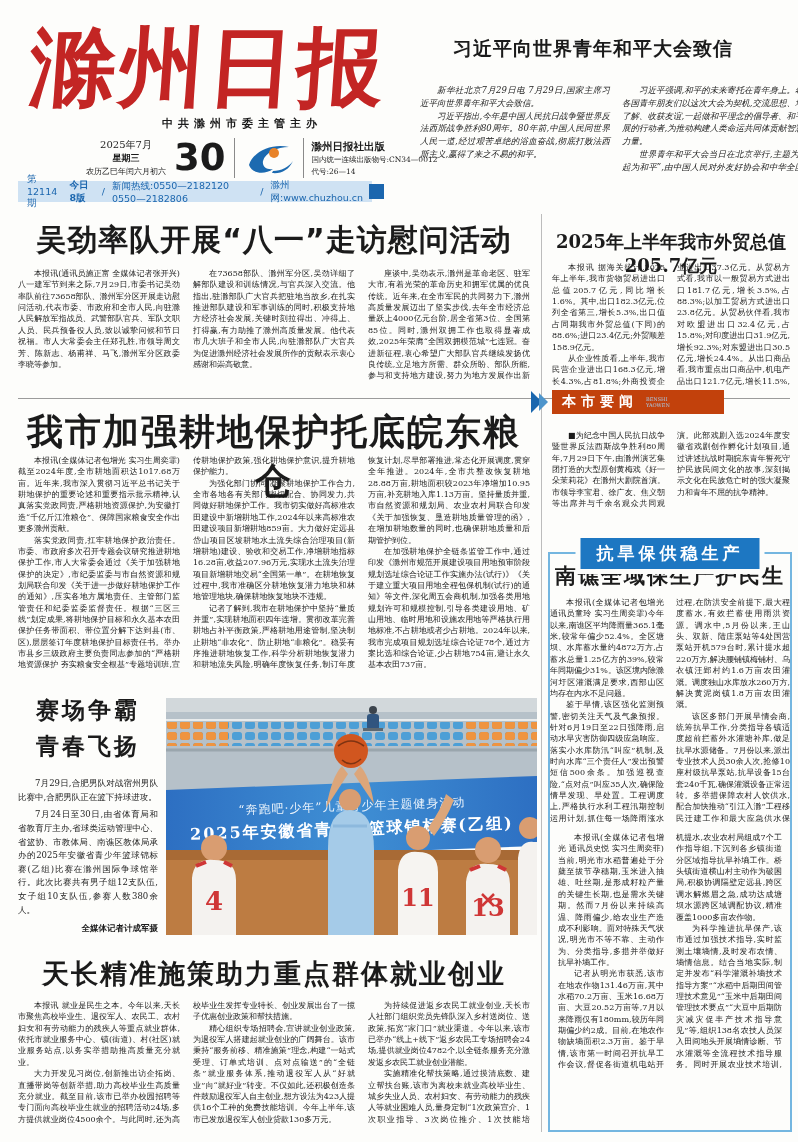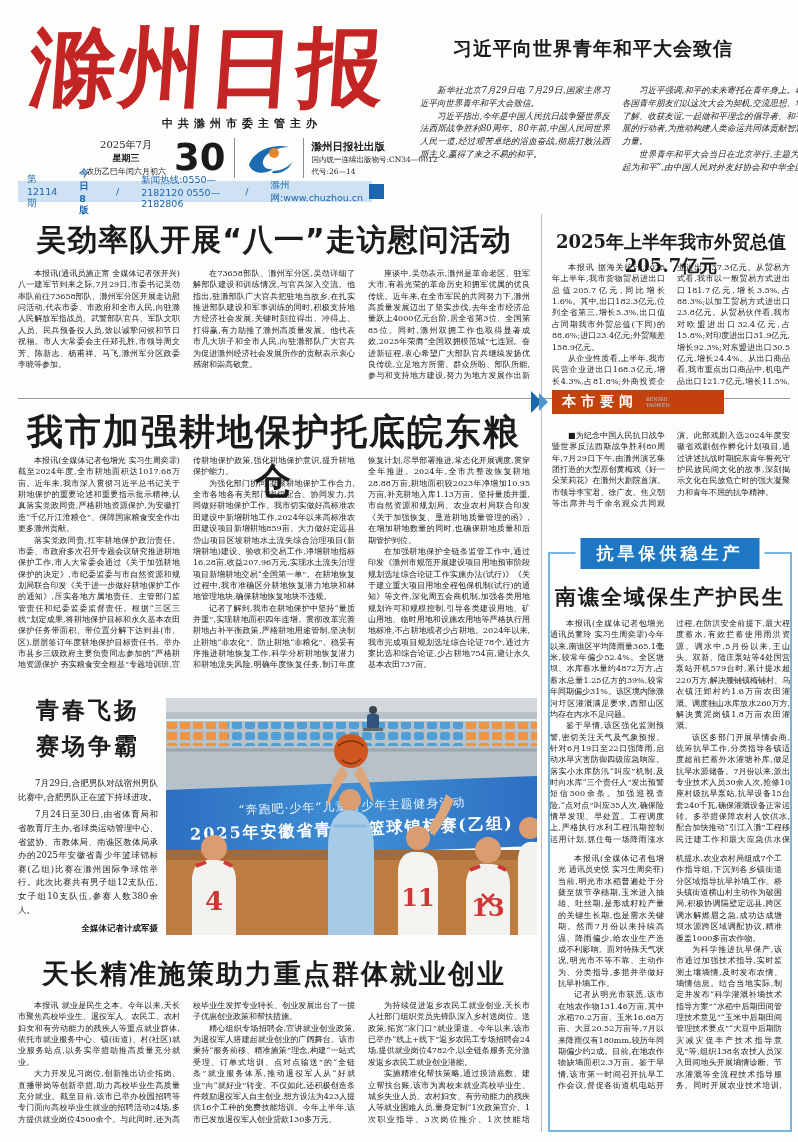--- a/index.html
+++ b/index.html
@@ -14,21 +14,21 @@
   .cols3{column-count:3;column-gap:13px;overflow:hidden;}
   .sans{font-family:"DejaVu Sans","Liberation Sans",sans-serif;}
   .hl{font-weight:bold;text-align:center;}
   .masthead-title{font-size:86px;line-height:1.05;font-weight:bold;color:#c32524;
                   letter-spacing:3px;transform:skewX(-4deg);}
   .masthead-sub{font-size:11px;font-weight:bold;letter-spacing:5px;}
   .dateblock{display:flex;align-items:center;gap:8px;}
   .dcol{text-align:center;line-height:1.5;}
   .vr{width:0;border-left:1px solid #8a8a8a;height:40px;}
   .infobar{background:#cfe2f3;color:#1b66ae;font-size:9.5px;display:flex;align-items:center;
-           gap:22px;padding:0 9px;height:21px;font-family:"DejaVu Sans","Liberation Sans",sans-serif;}
+           gap:7px;padding:0 9px;height:21px;font-family:"DejaVu Sans","Liberation Sans",sans-serif;}
   .infosq{background:#1b66ae;}
   .hline{border-top:1px solid #9b9b9b;}
   .vline{border-left:1px solid #bcbcbc;}
   .benshi{background:#c2410c;color:#fff;display:flex;align-items:center;gap:8px;padding:0 10px;height:24px;}
   .benshi .t{font-weight:bold;font-size:14px;letter-spacing:5px;font-family:"DejaVu Sans","Liberation Sans",sans-serif;}
   .benshi .py{font-size:5px;line-height:1.3;color:#a9cbe8;text-transform:uppercase;}
   .bluebox{border:2px solid #74b6e0;}
   .dbanner{position:absolute;left:50%;top:-16px;transform:translateX(-50%);background:#1d77c2;color:#fff;
            font-weight:bold;font-size:17px;letter-spacing:4px;padding:4px 16px;white-space:nowrap;
            box-shadow:0 0 0 5px #fdfdfb;font-family:"DejaVu Sans","Liberation Sans",sans-serif;}
@@ -123,40 +123,40 @@
     </span>
   </div>
   <div class="abs cols2 body8 jt" style="left:552px;top:430px;width:238px;height:88px;">
     <p>■为纪念中国人民抗日战争暨世界反法西斯战争胜利80周年,7月29日下午,由滁州演艺集团打造的大型原创黄梅戏《好一朵茉莉花》在滁州大剧院首演。市领导李宝君、徐广友、焦义朝等出席并与千余名观众共同观演。此部戏剧入选2024年度安徽省戏剧创作孵化计划项目,通过讲述抗战时期皖东青年誓死守护民族民间文化的故事,深刻揭示文化在民族危亡时的强大凝聚力和青年不屈的抗争精神。</p>
 
   </div>
 
   <div class="abs bluebox" style="left:548px;top:552px;width:240px;height:576px;">
     <div class="dbanner">抗旱保供稳生产</div>
 
-    <div class="boxhl" style="margin-top:29px;font-family:Liberation Serif, serif;">南谯全域保生产护民生</div>
+    <div class="boxhl" style="margin-top:8px;font-family:Liberation Serif, serif;">南谯全域保生产护民生</div>
     <div class="cols2 body8 jt" style="margin:7px 0 0;height:228px;">
       <p>本报讯(全媒体记者包增光  通讯员童玲  实习生周奕霏)今年以来,南谯区平均降雨量365.1毫米,较常年偏少52.4%。全区塘坝、水库蓄水量约4872万方,占蓄水总量1.25亿方的39%,较常年同期偏少31%。该区境内除滁河圩区灌溉满足要求,西部山区均存在内水不足问题。</p>
       <p>鉴于旱情,该区强化监测预警,密切关注天气及气象预报。针对6月19日至22日强降雨,启动水旱灾害防御四级应急响应。落实小水库防汛“叫应”机制,及时向水库“三个责任人”发出预警短信500余条。加强巡视查险,“点对点”叫应35人次,确保险情早发现、早处置。工程调度上,严格执行水利工程汛期控制运用计划,抓住每一场降雨涨水过程,在防洪安全前提下,最大程度蓄水,有效拦蓄使用雨洪资源。调水中,5月份以来,王山头、双新、陆庄泵站等4处国营泵站开机579台时,累计提水超220万方,解决腰铺镇梅铺村、乌衣镇汪郢村约1.6万亩农田灌溉。调度独山水库放水260万方,解决黄泥岗镇1.8万亩农田灌溉。</p>
       <p>该区多部门开展旱情会商,统筹抗旱工作,分类指导各镇适度超前拦蓄外水灌塘补库,做足抗旱水源储备。7月份以来,派出专业技术人员30余人次,抢修10座村级抗旱泵站,抗旱设备15台套240千瓦,确保灌溉设备正常运转。多举措保障农村人饮供水,配合加快推动“引江入滁”工程移民迁建工作和最大应急供水保障。动态摸排农村群众饮水情况,投入保供水人员约50人次,组织送水约100车次,解决120人次饮水困难。巡查供水管网2310千米,完成供水管网及设施抢修150余处。加快推进南谯农村供水一体化(珠龙水厂)建设,新增日供水能力3000吨,将有效解决珠龙、大柳两镇供水问题。</p>
 
     </div>
 
     <div class="cols2 body8 jt" style="margin:7px 8px 0;height:248px;">
       <p>本报讯(全媒体记者包增光  通讯员史悦  实习生周奕菲)当前,明光市水稻普遍处于分蘖至拔节孕穗期,玉米进入抽雄、吐丝期,是形成籽粒产量的关键生长期,也是需水关键期。然而7月份以来持续高温、降雨偏少,给农业生产造成不利影响。面对特殊天气状况,明光市不等不靠、主动作为、分类指导,多措并举做好抗旱补墒工作。</p>
       <p>记者从明光市获悉,该市在地农作物131.46万亩,其中水稻70.2万亩、玉米16.68万亩、大豆20.52万亩等,7月以来降雨仅有180mm,较历年同期偏少约2成。目前,在地农作物缺墒面积2.3万亩。鉴于旱情,该市第一时间召开抗旱工作会议,督促各街道机电站开机提水,农业农村局组成7个工作指导组,下沉到各乡镇街道分区域指导抗旱补墒工作。桥头镇街道横山村主动作为破困局,积极协调隔壁定远县,跨区调水解燃眉之急,成功达成塘坝水源跨区域调配协议,精准覆盖1000多亩农作物。</p>
       <p>为科学推进抗旱保产,该市通过加强技术指导,实时监测土壤墒情,及时发布农情、墒情信息。结合当地实际,制定并发布“科学灌溉补墒技术指导方案”“水稻中后期田间管理技术意见”“玉米中后期田间管理技术要点”“大豆中后期防灾减灾促丰产技术指导意见”等,组织138名农技人员深入田间地头开展墒情诊断、节水灌溉等全流程技术指导服务。同时开展农业技术培训,利用农技“110”发布抗旱保墒信息,促使农户增强抗旱补墒意识,掌握抗旱补墒技术。</p>
 
     </div>
   </div>
 
   <div class="abs" style="left:18px;top:692px;width:140px;">
     <div class="sports-title">
+      <span style="display:block;">赛场争霸</span>
       <span style="display:block;">青春飞扬</span>
-      <span style="display:block;">赛场争霸</span>
     </div>
     <div class="jt" style="font-size:8.5px;line-height:1.6;margin-top:14px;">
       <p>7月29日,合肥男队对战宿州男队比赛中,合肥男队正在篮下持球进攻。</p>
       <p style="margin-top:4px;">7月24日至30日,由省体育局和省教育厅主办,省球类运动管理中心、省篮协、市教体局、南谯区教体局承办的2025年安徽省青少年篮球锦标赛(乙组)比赛在滁州国际争球馆举行。此次比赛共有男子组12支队伍,女子组10支队伍,参赛人数380余人。</p>
     </div>
     <div class="credit">全媒体记者计成军摄</div>
   </div>
 
   <svg class="abs" style="left:166px;top:698px;" width="371" height="237" viewBox="0 0 371 237">
     <defs>

